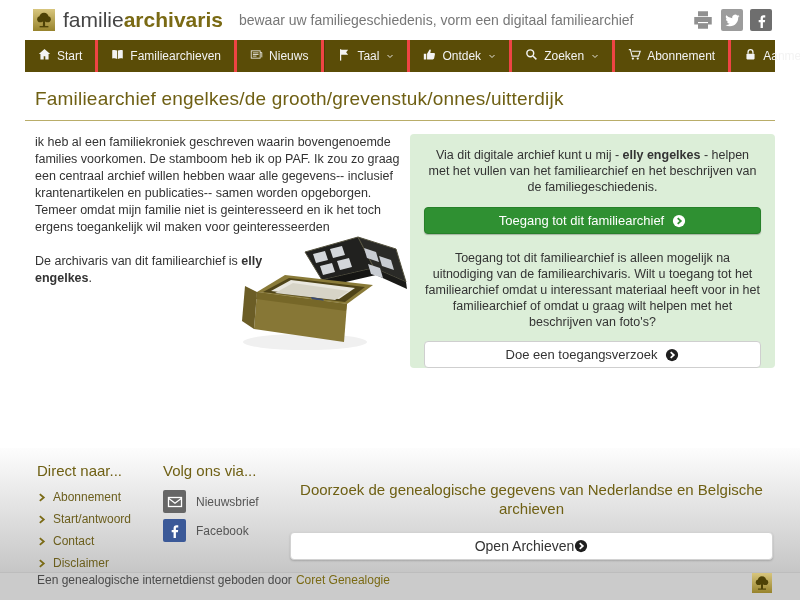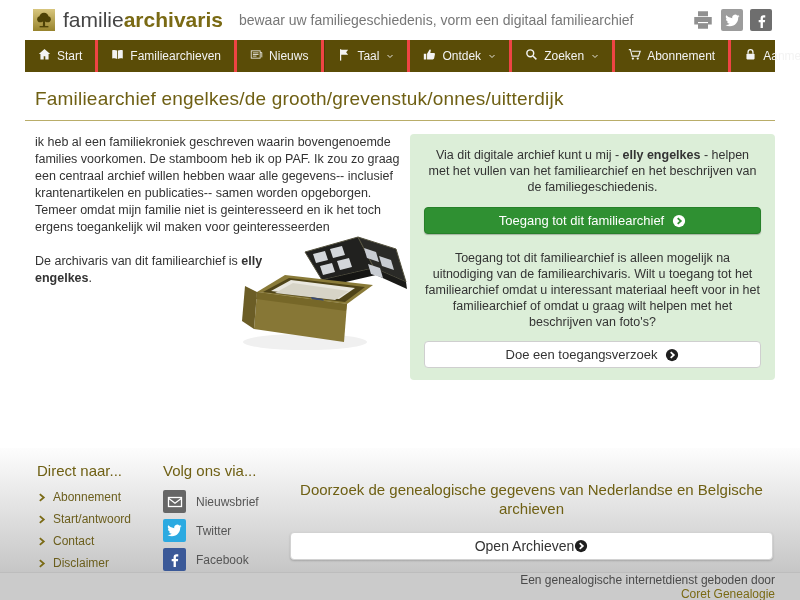--- a/index.html
+++ b/index.html
@@ -34,21 +34,21 @@
 
   
   .main { width:750px; margin:0 auto; height:376px; padding-top:16px; position:relative; background:#fff; }
   .page-title { font-size:19px; font-weight:400; color:#6f6014; padding:0 10px; letter-spacing:.2px; }
   .title-rule { border:none; border-top:1px solid #b9ad69; margin:10px 0 0 0; }
   .cols { display:flex; margin-top:13px; padding-left:10px; gap:10px; }
   .left-col { width:365px; font-size:12.5px; line-height:17px; color:#333; }
   .para2 { margin-top:17px; width:235px; }
   .photo-wrap { position:absolute; left:202px; top:160px; width:182px; height:128px; }
 
-  .right-panel { width:365px; background:#dceed8; border-radius:4px; padding:13px 14px 12px; font-size:12.5px; line-height:16px; text-align:center; color:#333; }
+  .right-panel { width:365px; background:#dceed8; border-radius:4px; padding:13px 14px 0; font-size:12.5px; line-height:16px; text-align:center; color:#333; }
   .panel-btn { display:flex; align-items:center; justify-content:center; gap:8px; width:100%; height:27px; border-radius:4px; font-size:13px; cursor:pointer; font-family:"Liberation Sans",sans-serif; }
   .btn-green { background:#2f9032; border:1px solid #27802a; color:#fff; box-shadow:0 1px 1px rgba(0,0,0,.25); margin:12px 0 4px; }
   .btn-white { background:#fff; border:1px solid #cfcfcf; color:#333; margin-top:11px; }
   .panel-p2 { margin-top:16px; }
   .ac { flex:0 0 auto; }
   .btn-green .ac-bg { fill:#fff; } .btn-green .ac-arrow { stroke:#2f9032; }
   .btn-white .ac-bg { fill:#1f1f1f; } .btn-white .ac-arrow { stroke:#fff; }
 
   
   .footer { height:124px; background:linear-gradient(#fdfdfd, #c6c6c6); }
@@ -64,21 +64,21 @@
   .sq-nb { background:#666; } .sq-tw2 { background:#2caae1; } .sq-fb2 { background:#3b5998; }
   .social-label { font-size:12px; color:#555; }
   .search-head { font-size:15px; color:#6f6014; text-align:center; line-height:19px; margin:18px auto 14px; max-width:480px; }
   .open-btn { display:flex; align-items:center; justify-content:center; gap:0; height:28px; width:100%;
     background:#fff; border:1px solid #d2d2d2; border-radius:4px; font-size:14px; color:#333; cursor:pointer;
     box-shadow:0 1px 2px rgba(0,0,0,.18); font-family:"Liberation Sans",sans-serif; }
   .open-btn .ac-bg { fill:#1f1f1f; } .open-btn .ac-arrow { stroke:#fff; }
 
   
   .bottombar { height:28px; background:#cbcbcb; border-top:1px solid #bdbdbd; }
-  .bottom-row { width:750px; margin:0 auto; height:27px; display:flex; align-items:flex-end; padding-left:12px; font-size:12px; color:#4a4a4a;flex-direction:column; }
+  .bottom-row { width:750px; margin:0 auto; height:27px; display:flex; align-items:flex-start; padding-left:12px; font-size:12px; color:#4a4a4a; }
   .bottom-link { color:#7a6a14; margin-left:4px; cursor:pointer; }
   .bottom-logo { margin-left:auto; margin-right:3px; width:20px; height:20px; cursor:pointer; }
   .hidden-defs { position:absolute; width:0; height:0; }
 </style>
 </head>
 <body>
 
 <svg class="hidden-defs" aria-hidden="true">
   <defs>
     <linearGradient id="goldg" x1="0" y1="0" x2="0" y2="1">
@@ -300,28 +300,20 @@
       <div class="social-row">
         <span class="social-sq sq-nb">
             <svg width="16" height="16" viewBox="0 0 16 16" fill="none" stroke="#fff" stroke-width="1.3">
               <rect x="1.5" y="3.5" width="13" height="9"></rect>
               <path d="m1.5 4.2 6.5 5 6.5-5"></path>
             </svg>
           </span>
         <span class="social-label">Nieuwsbrief</span>
       </div>
       <div class="social-row">
-        <span class="social-sq sq-tw2">
-            <svg width="15" height="15" viewBox="0 0 16 16" fill="#fff">
-              <path d="M15.5 3.2c-.55.25-1.15.4-1.77.48A3.1 3.1 0 0 0 15.1 2a6.2 6.2 0 0 1-1.97.75A3.1 3.1 0 0 0 7.8 5.6 8.8 8.8 0 0 1 1.4 2.4a3.1 3.1 0 0 0 .96 4.14 3 3 0 0 1-1.4-.39v.04a3.1 3.1 0 0 0 2.49 3.04 3.2 3.2 0 0 1-1.4.05A3.1 3.1 0 0 0 5 11.43 6.2 6.2 0 0 1 .5 12.7a8.76 8.76 0 0 0 4.75 1.4c5.7 0 8.82-4.73 8.82-8.83v-.4c.6-.44 1.13-.98 1.43-1.67z"></path>
-            </svg>
-          </span>
-        <span class="social-label">Twitter</span>
-      </div>
-      <div class="social-row">
         <span class="social-sq sq-fb2">
             <svg width="15" height="15" viewBox="0 0 16 16" fill="#fff">
               <path d="M9.5 16V9.8h2.1l.3-2.4H9.5V5.9c0-.7.2-1.2 1.2-1.2h1.3V2.5c-.2 0-1-.1-1.9-.1-1.9 0-3.1 1.1-3.1 3.2v1.8H5v2.4h2V16z"></path>
             </svg>
           </span>
         <span class="social-label">Facebook</span>
       </div>
     </div>
 
     <div class="fcol3">

